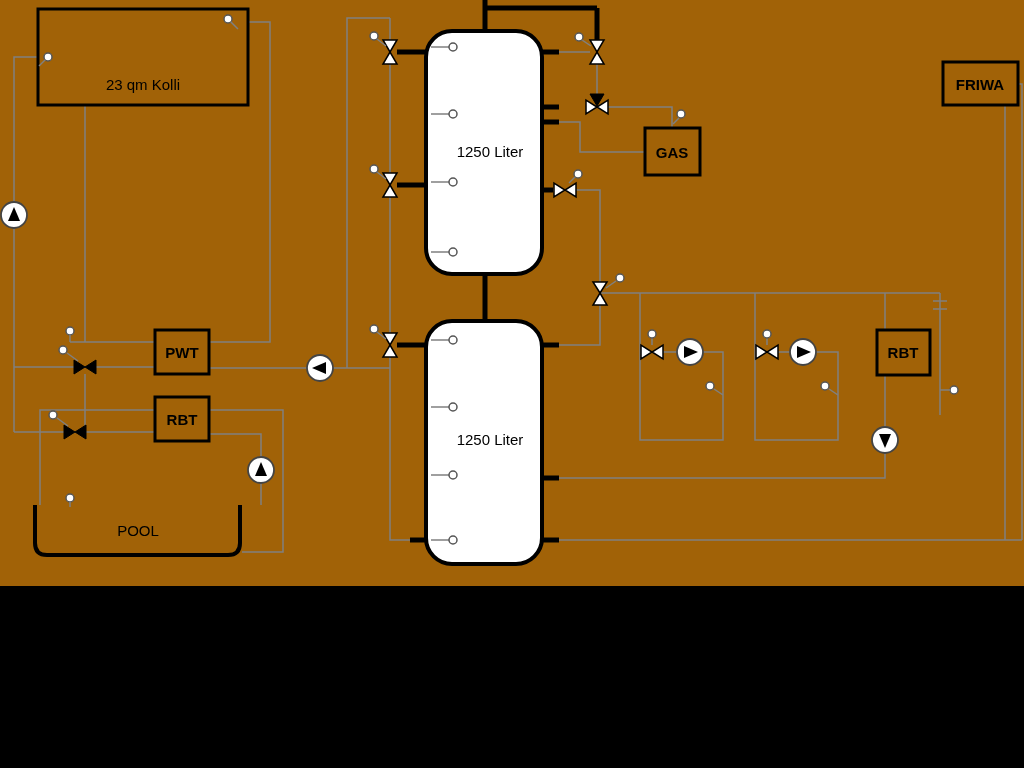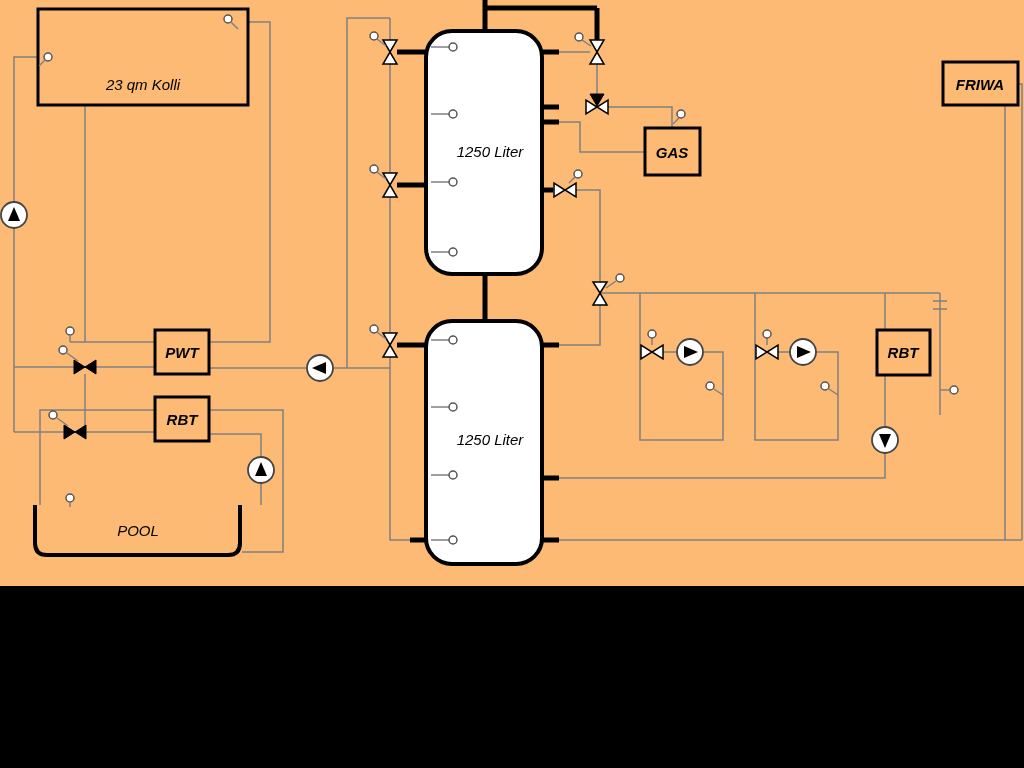--- a/index.html
+++ b/index.html
@@ -1,17 +1,17 @@
 <!DOCTYPE html>
 <html><head>
 <meta charset="utf-8">
 <style>
   html,body{margin:0;padding:0;background:#000;}
-  .stage{position:relative;width:1024px;height:660px;background:#fdba74;overflow:hidden;
-         font-family:"Liberation Sans", sans-serif;font-style:italic;}
+  .stage{position:relative;width:1024px;height:660px;background:#a16207;overflow:hidden;
+         font-family:"Liberation Sans", sans-serif;}
   svg{display:block;}
   .letterbox{position:absolute;left:0;top:586px;width:1024px;height:182px;background:#000;}
   text{font-family:"Liberation Sans", sans-serif;fill:#000;}
   .lbl{font-size:15px;font-weight:bold;}
   .lbl-n{font-size:15px;font-weight:normal;}
   .pipe{stroke:#808080;stroke-width:1.5;fill:none;}
   .thick{stroke:#000;stroke-width:5;fill:none;}
   .boxline{stroke:#000;stroke-width:3;fill:none;}
   .tankline{stroke:#000;stroke-width:4;fill:#fff;}
   .sensor{stroke:#555;stroke-width:1.5;fill:#fff;}

